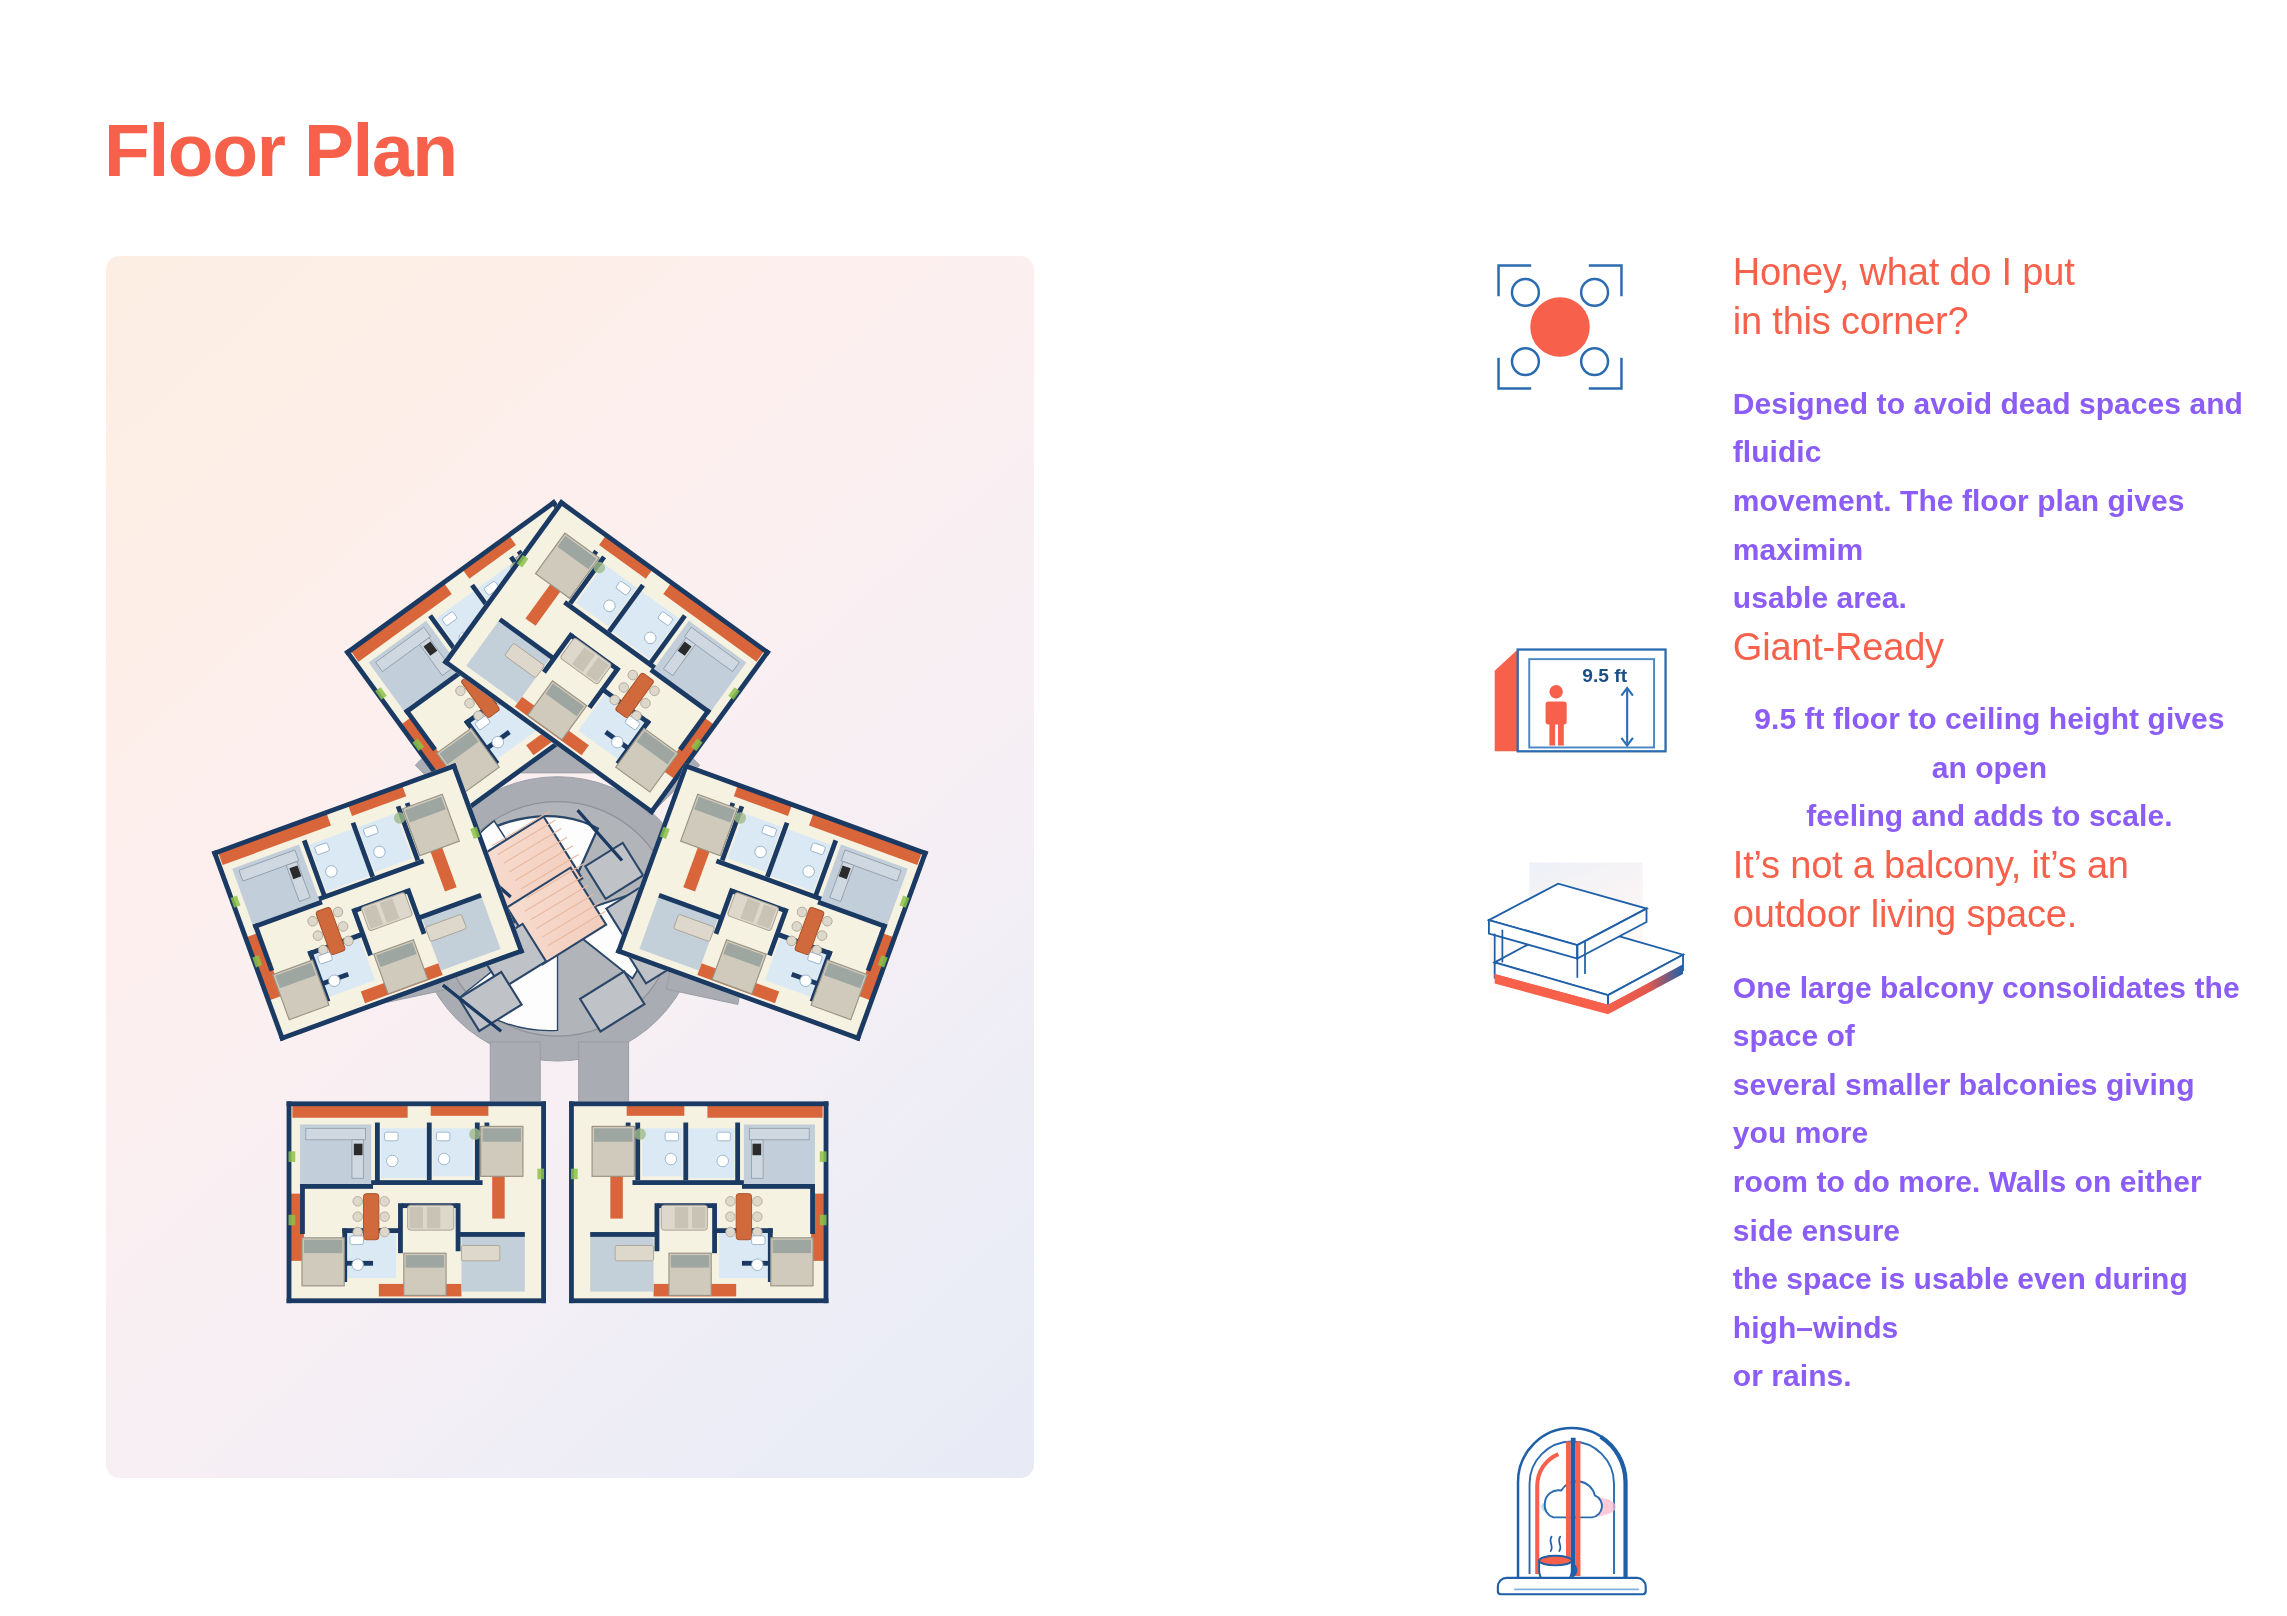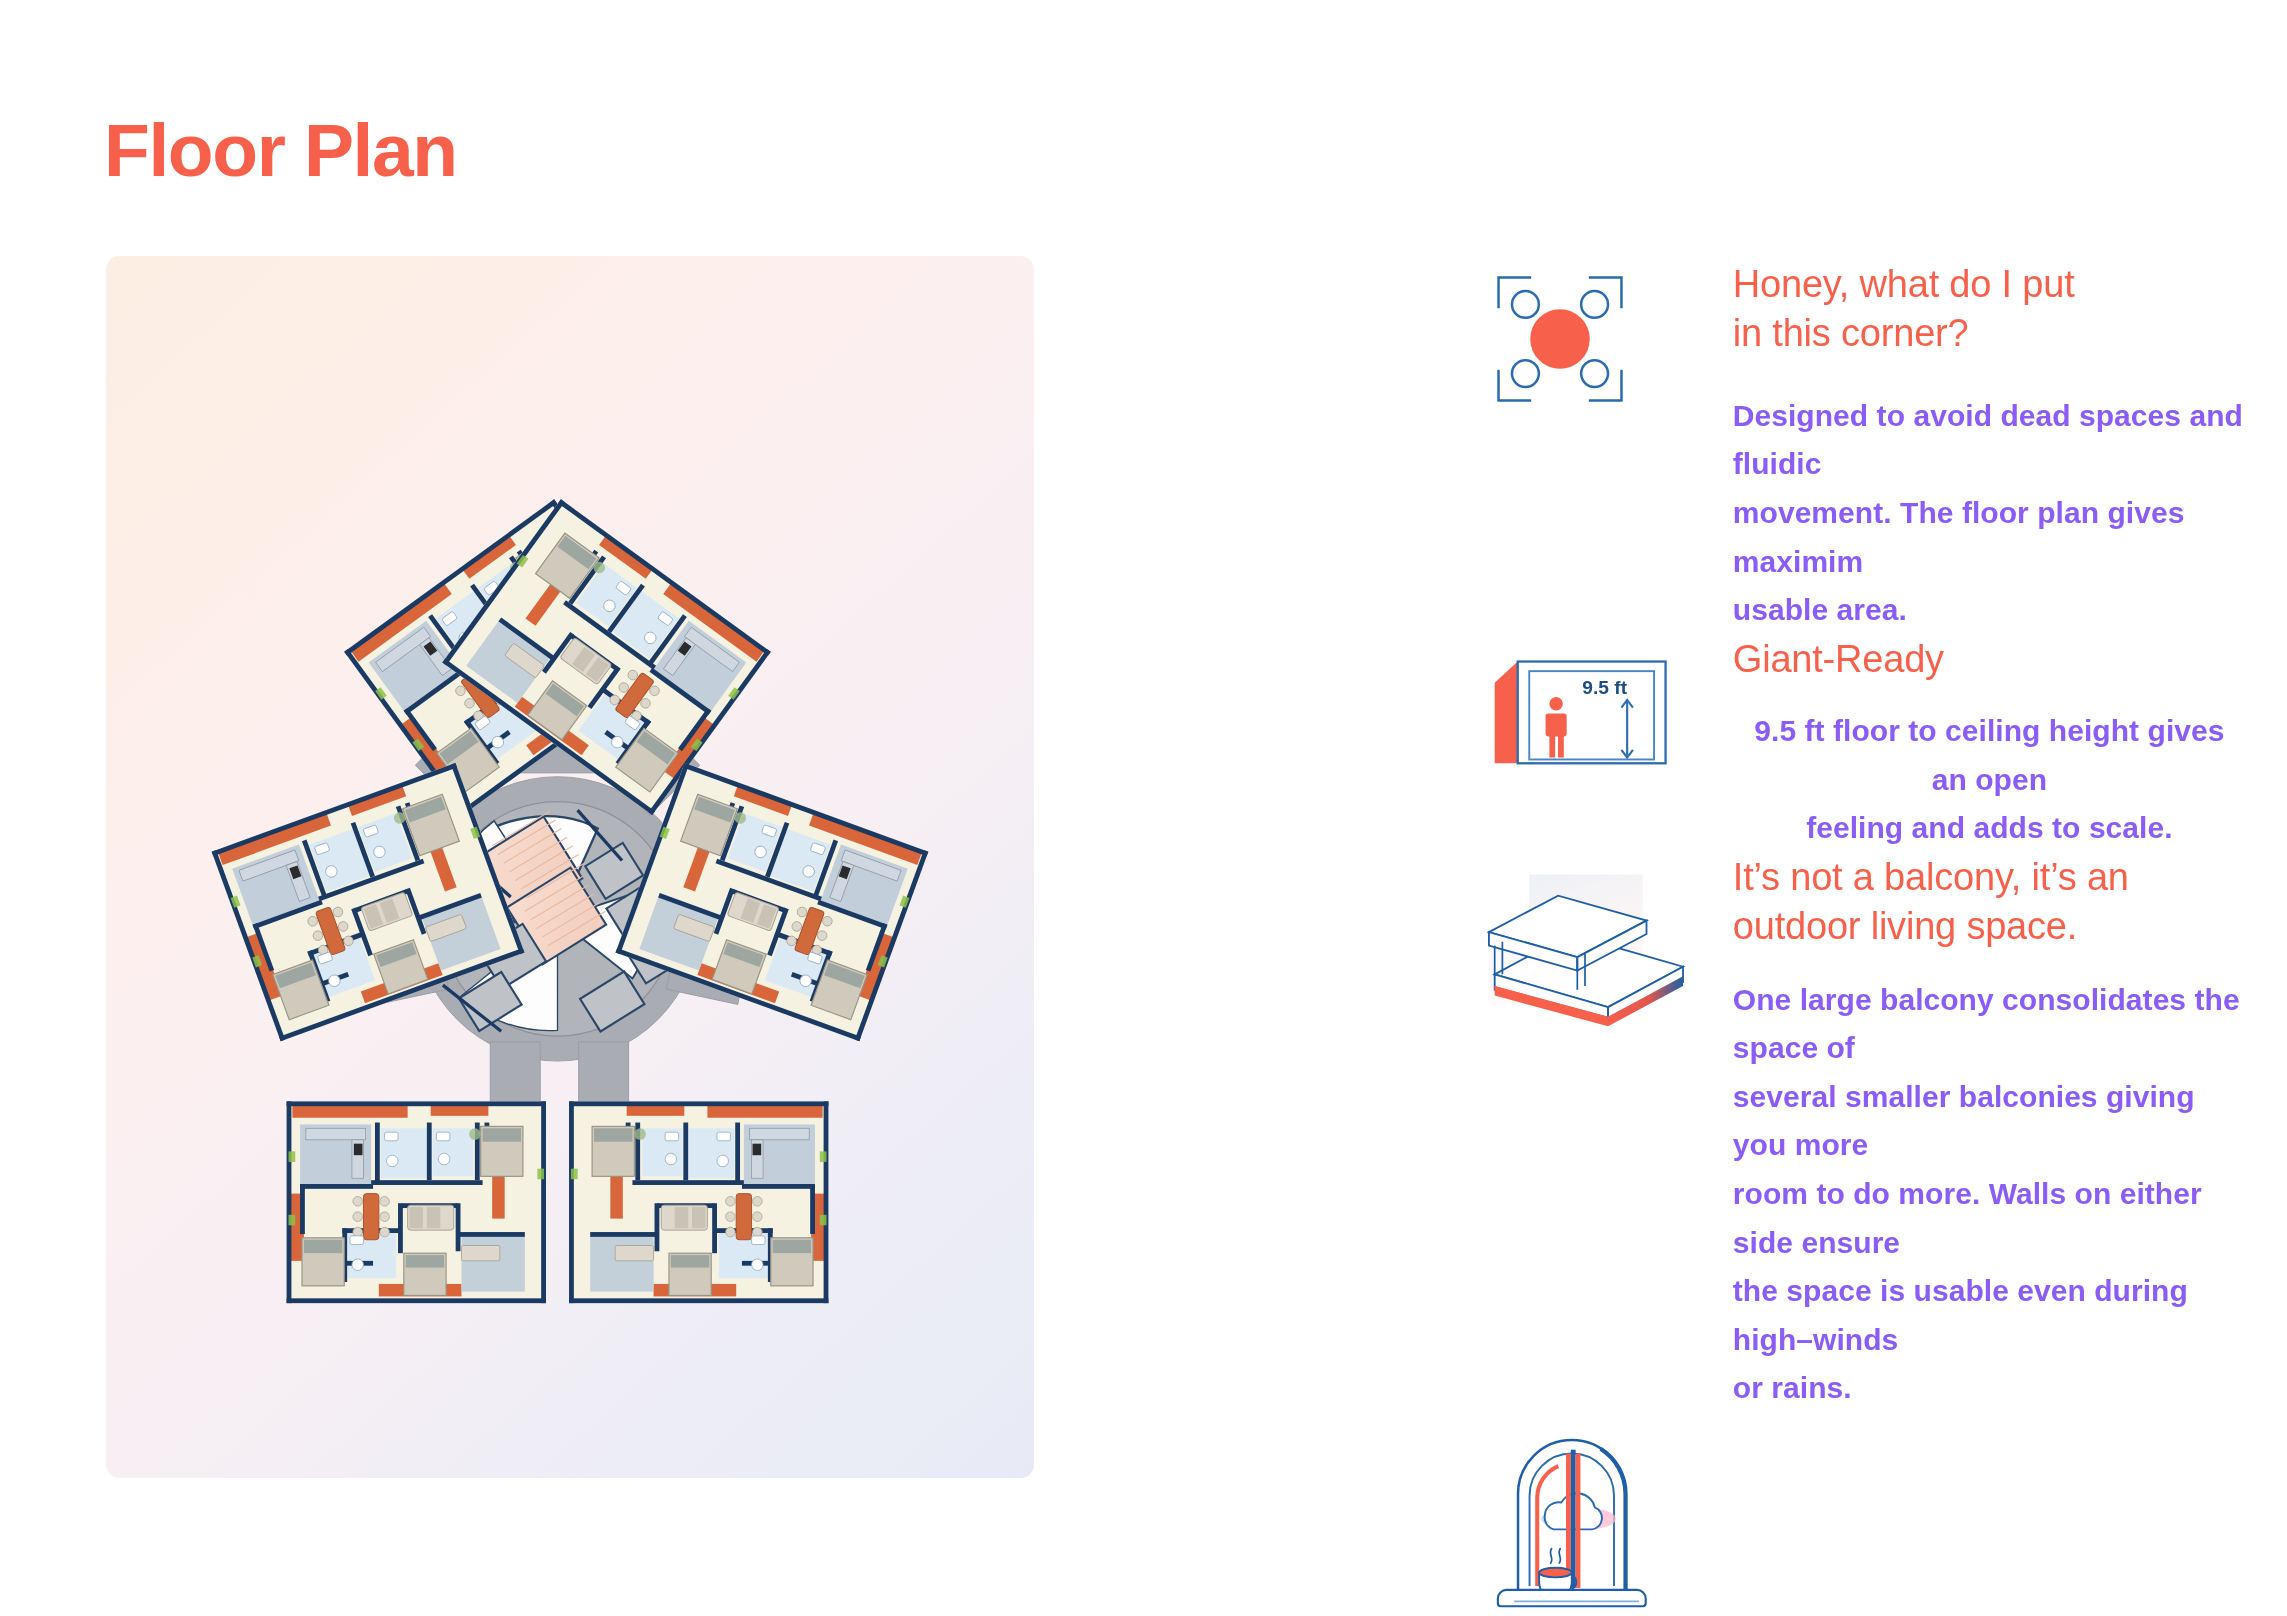--- a/index.html
+++ b/index.html
@@ -41,21 +41,21 @@
   .plan-svg { position:absolute; inset:0; width:100%; height:100%; display:block; }
 
   
   .features {
     position:absolute;
     left:1487px; top:248px;
     width:759px;
   }
   .feature { display:flex; align-items:flex-start; }
   .feature + .feature { margin-top:0; }
-  .f1 { margin-top:12px; }
+  .f1 { margin-top:0px; }
   .f2 { margin-top:75px; }
   .f3 { margin-top:83px; }
   .f4 { margin-top:88px;flex-direction:column; }
 
   .f-icon {
     width:240px;
     flex:0 0 240px;
     display:flex;
     justify-content:flex-start;
     padding-top:5.8px;

